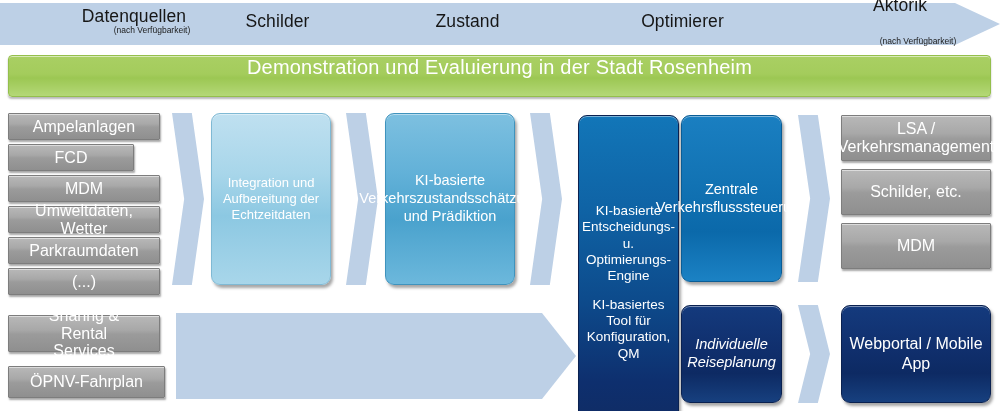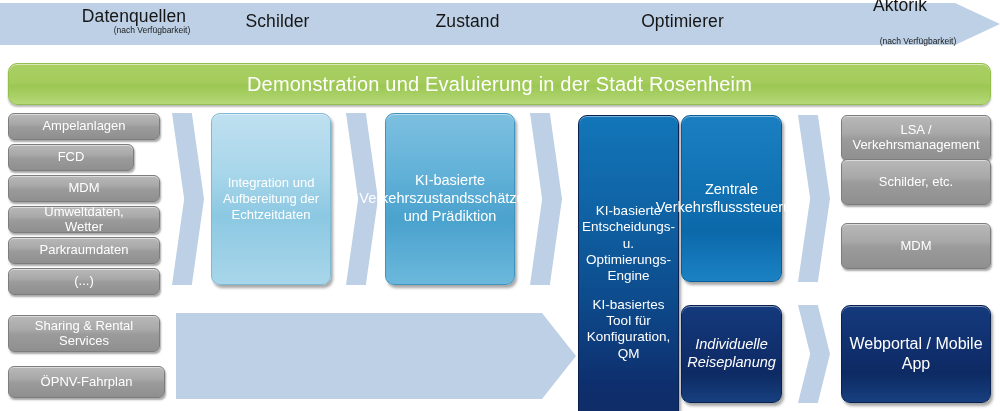--- a/index.html
+++ b/index.html
@@ -14,36 +14,36 @@
     clip-path:polygon(0 0, 955px 0, 1000px 50%, 955px 100%, 0 100%);
   }
   .hdr-col{position:absolute;top:0;height:42px;display:flex;flex-direction:column;
            align-items:center;justify-content:center;}
   .hdr-title{font-size:17.5px;color:#161616;line-height:1.05;letter-spacing:.1px;}
   .hdr-sub{font-size:8.5px;color:#1a1a1a;line-height:1.1;margin-top:1px;padding-left:36px;}
 
   
   #green-bar{
     position:absolute;left:8px;top:55px;width:981px;height:40px;
-    border-radius:9px;
+    border-radius:4px;
     background:linear-gradient(180deg,#a9cf63 0%,#a4cc5c 45%,#9cc753 55%,#b4d877 100%);
     border:1px solid #94bf4c;
     box-shadow:0 2px 2px rgba(0,0,0,.28), inset 0 1px 0 rgba(255,255,255,.55);
-    display:flex;align-items:center;justify-content:center;margin-top:8px;
+    display:flex;align-items:flex-start;justify-content:center;
   }
   #green-bar span{color:#ffffff;font-size:20px;letter-spacing:.2px;}
 
   
   .chip{
-    position:absolute;border-radius:6px;
+    position:absolute;border-radius:1px;
     background:linear-gradient(180deg,#b8b8b8 0%,#a8a8a8 40%,#9b9b9b 52%,#8f8f8f 100%);
     border:1px solid #7d7d7d;
     box-shadow:1px 2px 2px rgba(0,0,0,.35), inset 0 1px 0 rgba(255,255,255,.5);
     display:flex;align-items:center;justify-content:center;text-align:center;
-    color:#ffffff;font-size:13px;line-height:1.12;padding:0 20px;box-sizing:border-box;
+    color:#ffffff;font-size:16px;line-height:1.12;padding:0 20px;box-sizing:border-box;
   }
 
   
   .panel{
     position:absolute;border-radius:9px;display:flex;align-items:center;
     justify-content:center;text-align:center;color:#fff;box-sizing:border-box;
     box-shadow:2px 3px 3px rgba(0,0,0,.35), inset 0 1px 0 rgba(255,255,255,.45);
   }
   .p-light{background:linear-gradient(180deg,#bfe0f0 0%,#a8d6ea 35%,#8cc8e2 60%,#a8d6ea 100%);
            border:1px solid #7fb9d4;font-size:13px;line-height:1.22;}
@@ -133,18 +133,18 @@
 </div>
 
 <div class="panel p-navy" style="left:681px;top:305px;width:101px;height:98px;font-style:italic;">
   <span>Individuelle Reiseplanung</span>
 </div>
 
 <div class="chev chev-tall" style="left:798px;top:115px;width:32px;height:167px;"></div>
 <div class="chev chev-tall" style="left:798px;top:305px;width:32px;height:98px;"></div>
 
 <div class="chip" style="left:841px;top:115px;width:150px;height:46px;">LSA / Verkehrsmanagement</div>
-<div class="chip" style="left:841px;top:159px;width:150px;height:46px;">Schilder, etc.</div>
+<div class="chip" style="left:841px;top:169px;width:150px;height:46px;">Schilder, etc.</div>
 <div class="chip" style="left:841px;top:223px;width:150px;height:46px;">MDM</div>
 
 <div class="panel p-navy" style="left:841px;top:305px;width:150px;height:98px;font-size:16px;">
   <span>Webportal / Mobile App</span>
 </div>
 
 </body></html>

